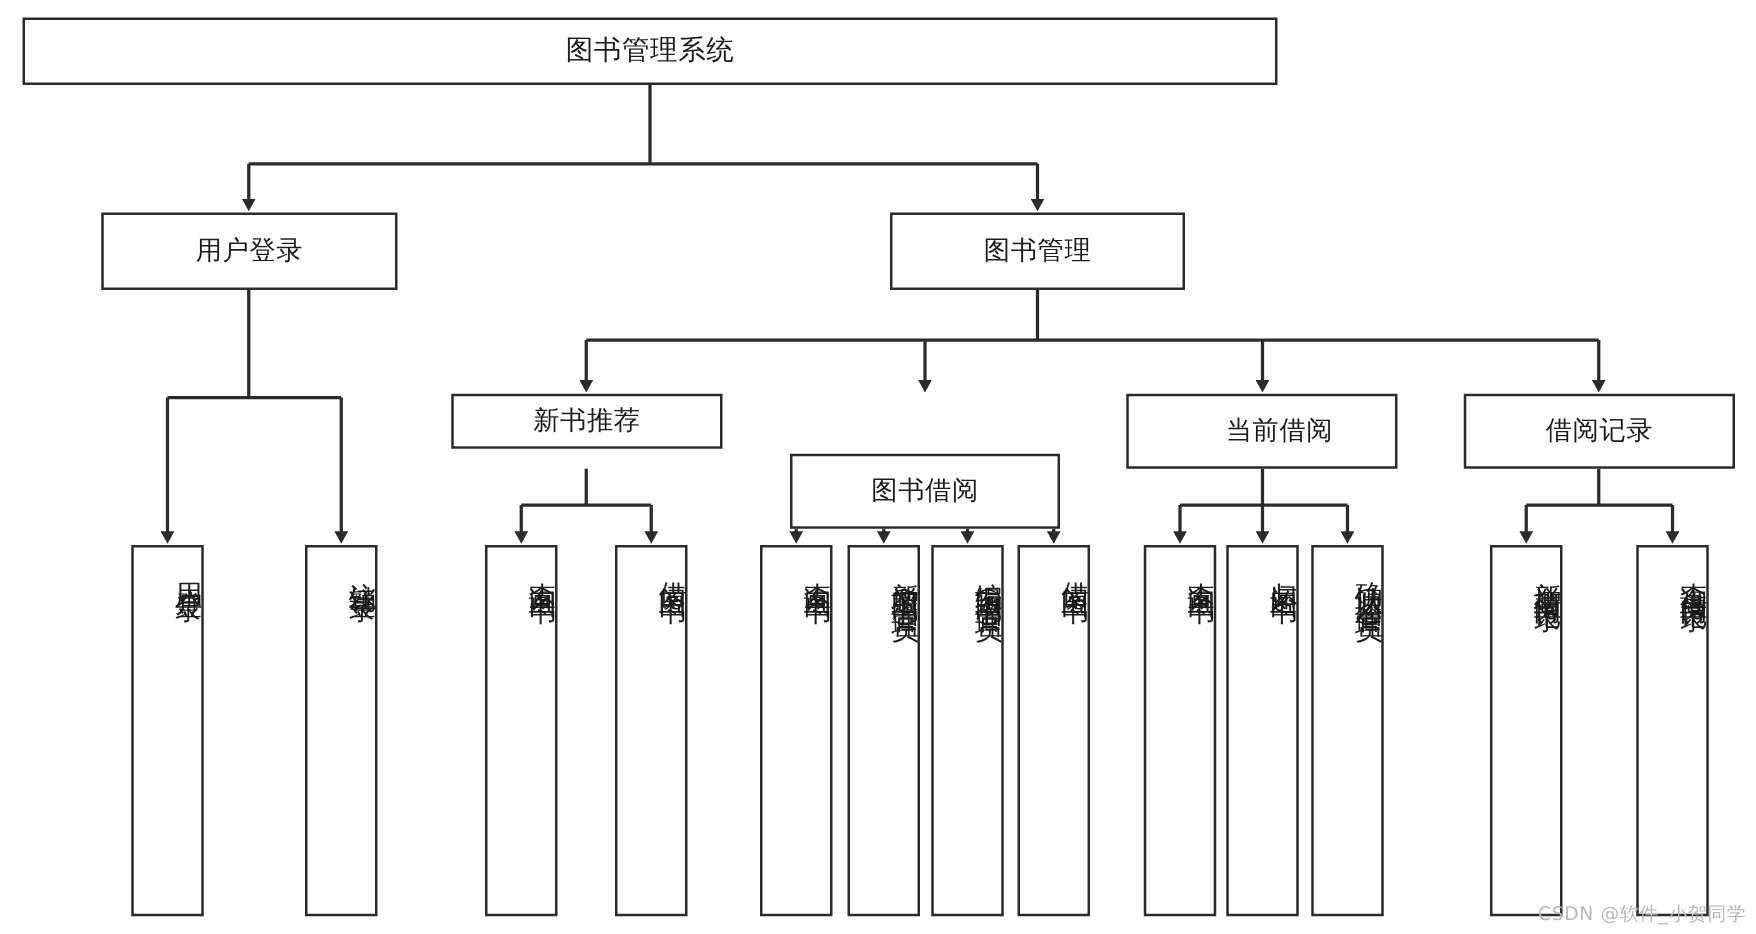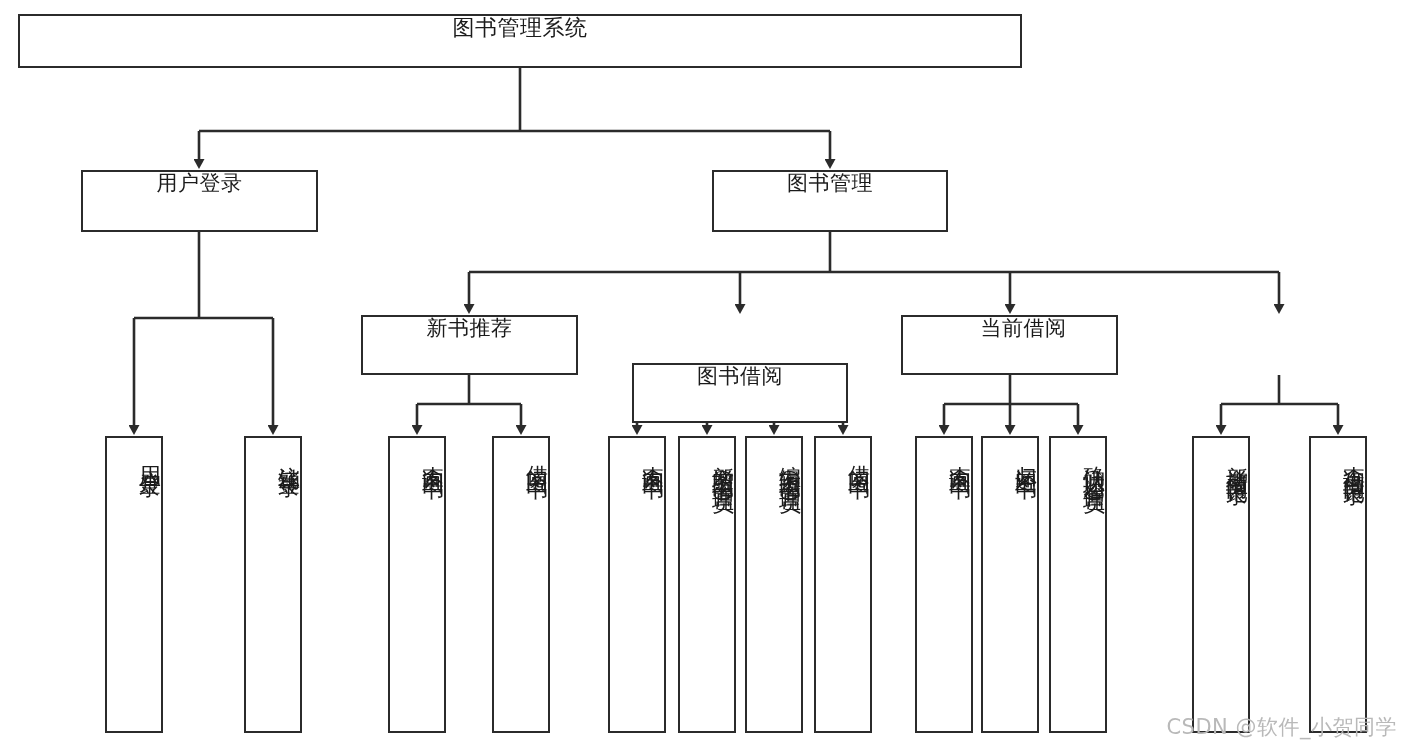--- a/index.html
+++ b/index.html
@@ -23,21 +23,21 @@
     top: 0;
     width: 1405px;
     height: 747px;
   }
   .node {
     position: absolute;
     box-sizing: border-box;
     background: #ffffff;
     border: 2.5px solid #2b2b2b;
     display: flex;
-    align-items: flex-start;
+    align-items: center;
     justify-content: center;
     z-index: 2;
   }
   .node .label {
     color: #1b1b1b;
     text-align: center;
     line-height: 1.12;
     letter-spacing: 0.5px;
   }
   .node.horiz .label {
@@ -57,21 +57,21 @@
     letter-spacing: 4px;
     line-height: 1;
     width: 100%;
     text-align: center;
     white-space: nowrap;
   }
   .watermark {
     position: absolute;
     right: 8px;
     bottom: 6px;
-    font-size: 21px;
+    font-size: 15px;
     color: #b9b9b9;
     letter-spacing: 0.5px;
     z-index: 5;
     white-space: nowrap;
     pointer-events: none;
   }
 </style>
 </head>
 <body>
 
@@ -131,29 +131,32 @@
     <span class="label">图书管理系统</span>
   </div>
 
   <div class="node horiz" style="left:81px; top:170px; width:237px; height:62px;">
     <span class="label">用户登录</span>
   </div>
   <div class="node horiz" style="left:712px; top:170px; width:236px; height:62px;">
     <span class="label">图书管理</span>
   </div>
 
-  <div class="node horiz" style="left:361px; top:315px; width:217px; height:60px;">
+  <div class="node horiz" style="left:361px; top:315px; width:217px; height:44px;">
     <span class="label">新书推荐</span>
   </div>
   <div class="node horiz" style="left:632px; top:315px; width:216px; height:60px;margin-top:48px;">
     <span class="label">图书借阅</span>
   </div>
   <div class="node horiz" style="left:901px; top:315px; width:217px; height:60px;padding-left:28px;">
     <span class="label">当前借阅</span>
   </div>
+  <div class="node horiz" style="left:1171px; top:315px; width:217px; height:60px;">
+    <span class="label">借阅记录</span>
+  </div>
 
   <div class="node vert" style="left:105px; top:436px; width:58px; height:297px;">
     <span class="label">用户登录</span>
   </div>
   <div class="node vert" style="left:244px; top:436px; width:58px; height:297px;">
     <span class="label">注销登录</span>
   </div>
 
   <div class="node vert" style="left:388px; top:436px; width:58px; height:297px;">
     <span class="label">查询图书</span>

